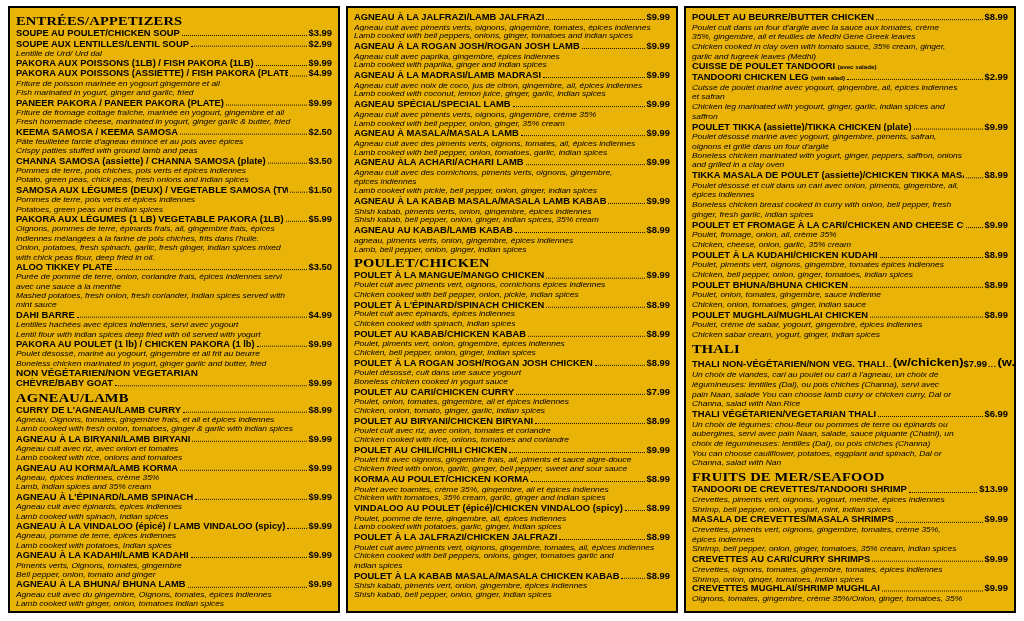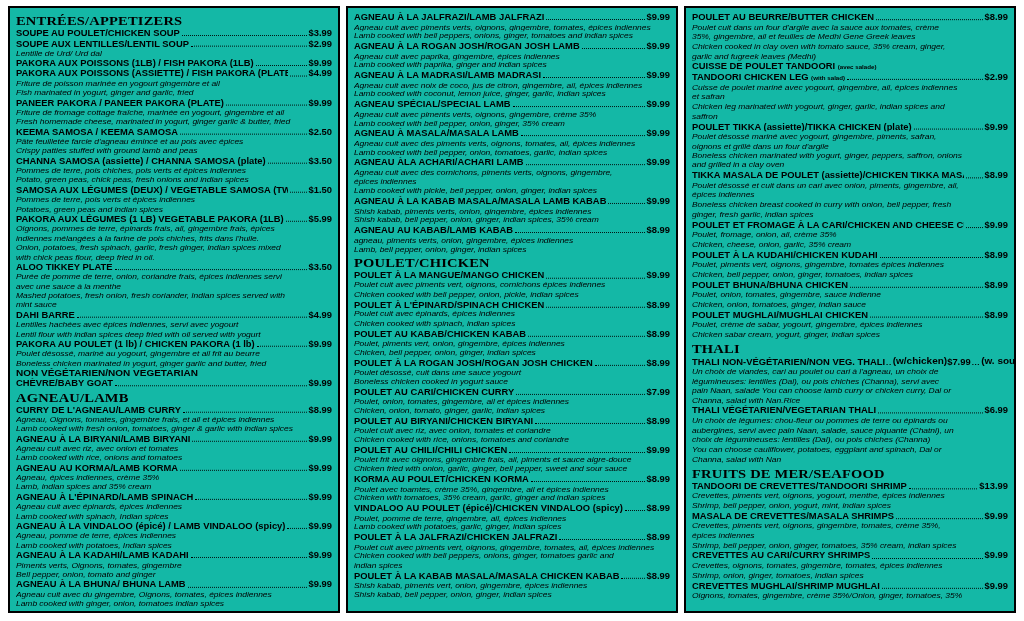--- a/index.html
+++ b/index.html
@@ -19,21 +19,21 @@
     background: #ffffff;
     padding: 6px 8px 8px 8px;
     display: flex;
     gap: 6px;
     align-items: stretch;
   }
   .column {
     flex: 1 1 0;
     border: 2px solid #000000;
     padding: 4px 6px 4px 6px;
-    background: #14b8a6;
+    background: #eab308;
     overflow: hidden;
     position: relative;
   }
   .col-inner {
     width: 100%;
   }
   
   .section-head {
     font-family: "Liberation Serif", serif;
     font-weight: bold;
@@ -98,21 +98,21 @@
   
   .thali-row {
     display: flex;
     align-items: flex-end;
     font-size: 9.4px;
     font-weight: bold;
     line-height: 1.24;
     white-space: nowrap;
   }
   .thali-row .mini {
-    font-size: 10px;
+    font-size: 13px;
     font-weight: bold;
   }
   .dots-mini {
     letter-spacing: 0.6px;
     font-size: 8px;
     padding: 0 1px;
   }
 </style>
 </head>
 <body>

